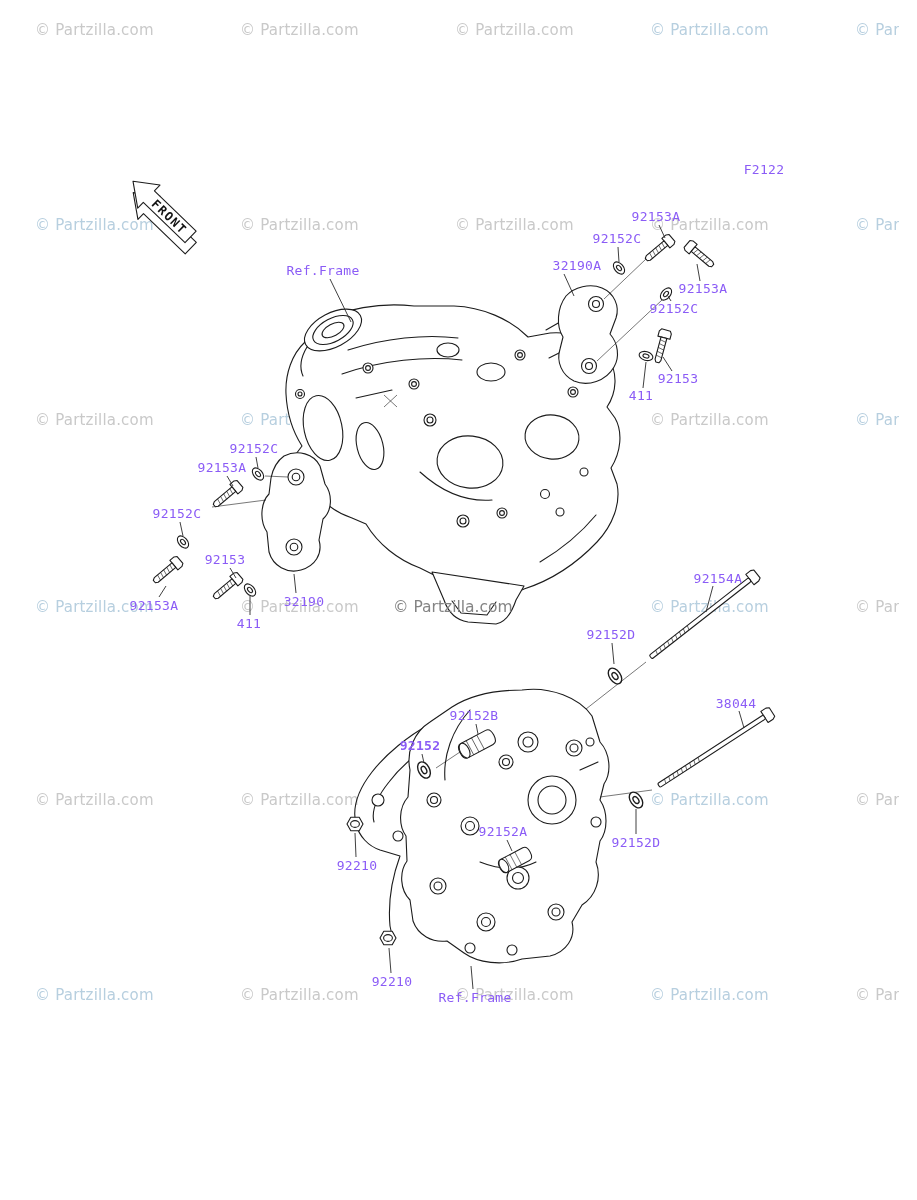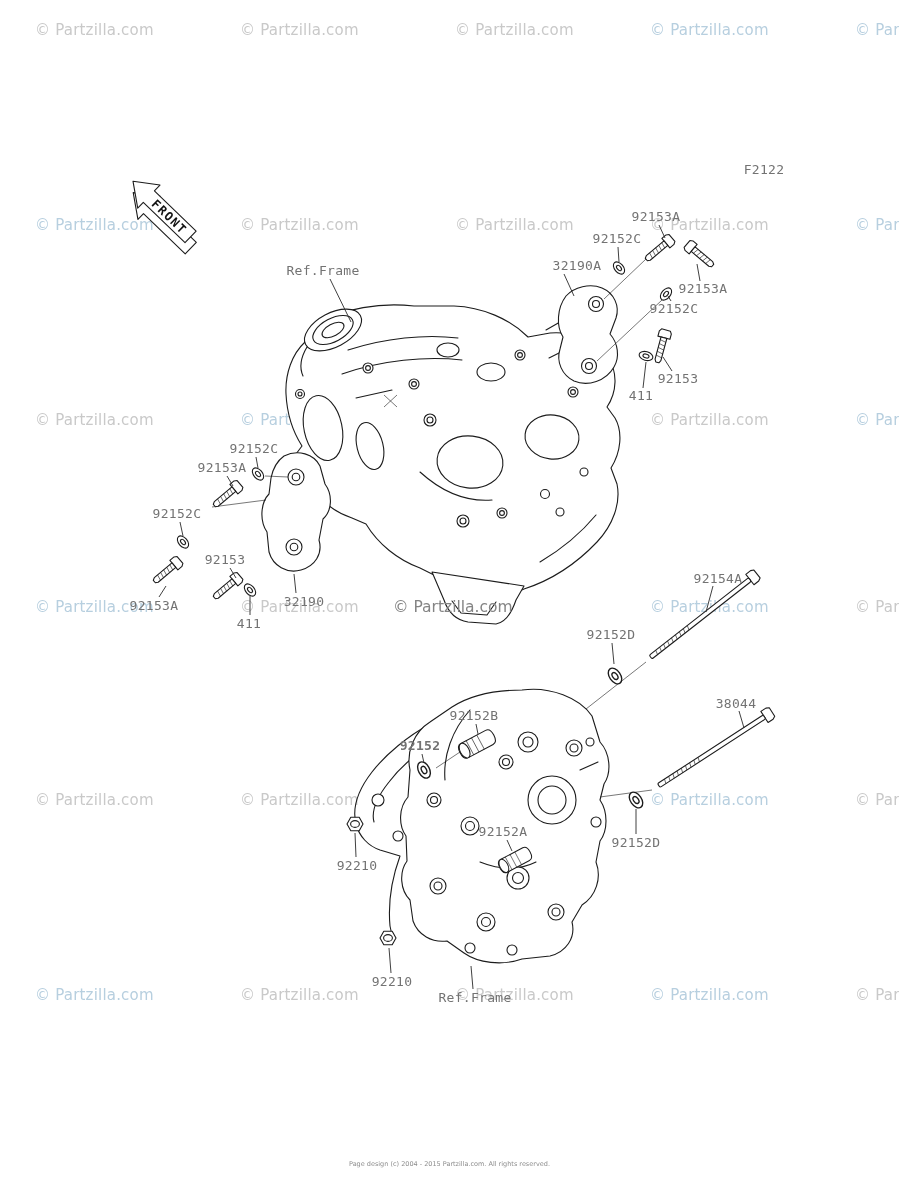--- a/index.html
+++ b/index.html
@@ -19,21 +19,21 @@
   }
   
   #diagram{position:absolute;left:0;top:0;}
   .fw{fill:#ffffff;stroke:#1c1c1c;stroke-width:1.1;stroke-linejoin:round;}
   .ln{fill:none;stroke:#1c1c1c;stroke-width:1.1;stroke-linecap:round;stroke-linejoin:round;}
   .thin{fill:none;stroke:#1c1c1c;stroke-width:0.6;}
   #leader-lines line{stroke:#2a2a2a;stroke-width:0.9;}
   
   .part-label{
     position:absolute;transform:translate(-50%,-50%);
-    font:13px "DejaVu Sans Mono",monospace;color:#737373;
+    font:13px "DejaVu Sans Mono",monospace;color:#8b5cf6;
     white-space:nowrap;letter-spacing:0.3px;
   }
   
   .footer{
     position:absolute;left:0;right:0;top:1160px;text-align:center;
     font-family:"DejaVu Sans",sans-serif;font-size:6.5px;line-height:1.45;color:#8d8d8d;
   }
 </style>
 </head>
 <body>
@@ -281,16 +281,15 @@
       <div class="part-label" style="left: 420px; top: 745px; font-weight: bold;">92152</div>
       <div class="part-label" style="left: 503px; top: 831px;">92152A</div>
       <div class="part-label" style="left: 636px; top: 842px;">92152D</div>
       <div class="part-label" style="left: 357px; top: 865px;">92210</div>
       <div class="part-label" style="left: 392px; top: 981px;">92210</div>
       <div class="part-label" style="left: 475px; top: 997px;">Ref.Frame</div>
       <div class="part-label" style="left: 764px; top: 169px;">F2122</div>
     </div>
 
   <div class="footer">
-    <div>Page design (c) 2004 - 2015 Partzilla.com. All rights reserved.</div>
   </div>
 
 </div>
 
 </body></html>

